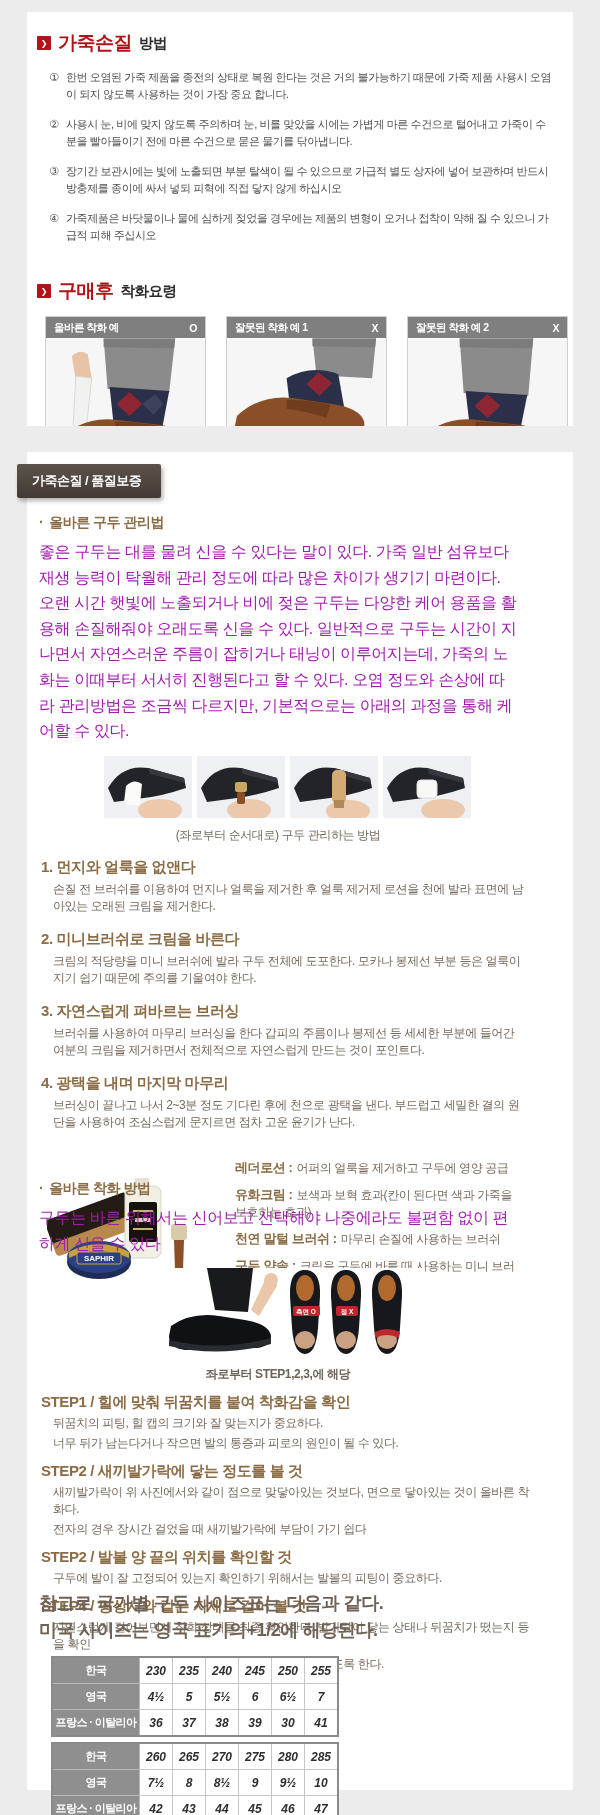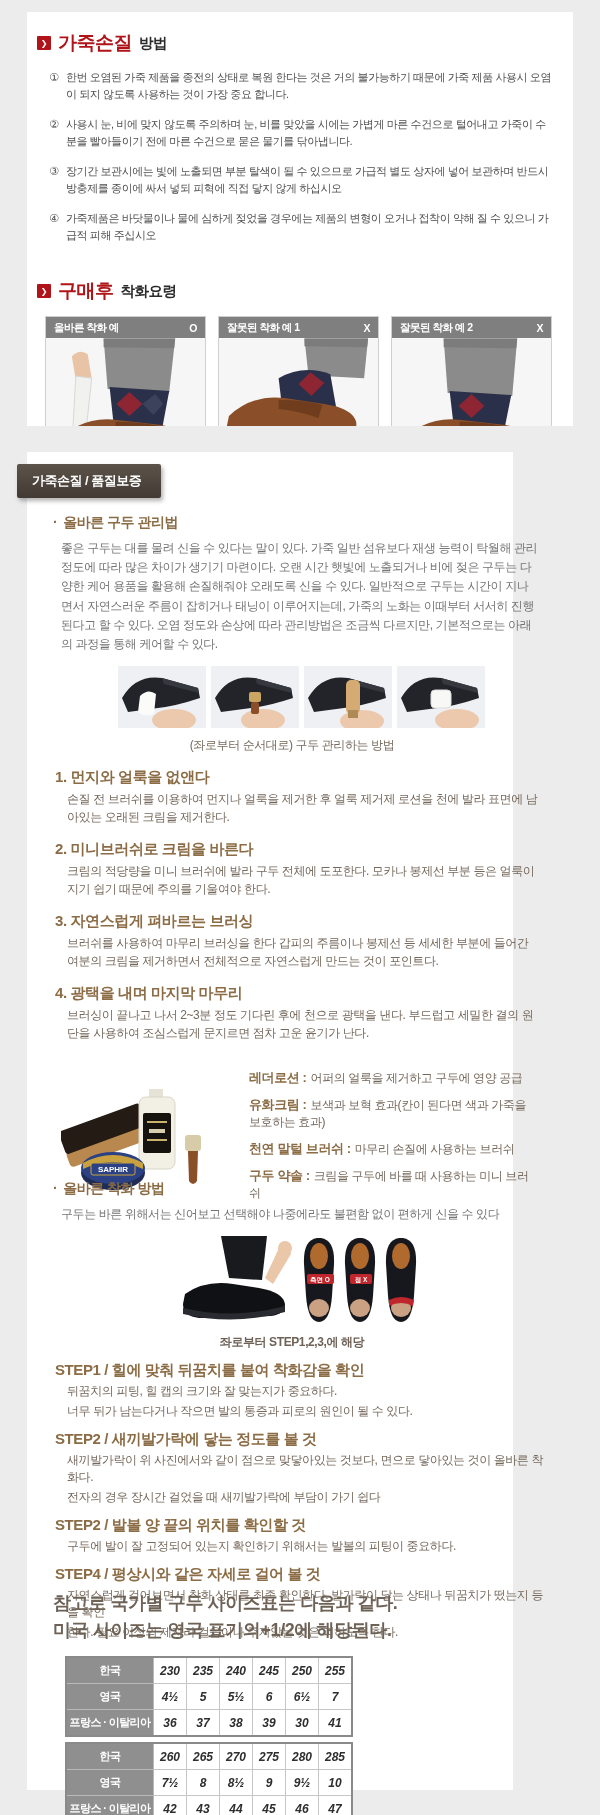--- a/index.html
+++ b/index.html
@@ -1,50 +1,50 @@
 <!DOCTYPE html>
 <html><head>
 <meta charset="utf-8">
 <style>
   html,body { margin:0; padding:0; background:#ececec; }
   body { font-family:"Liberation Sans","DejaVu Sans",sans-serif; }
   #page { position:relative; width:600px; height:1815px; background:#ececec; overflow:hidden; }
   .card { position:absolute; background:#ffffff; }
   #card1 { left:27px; top:12px; width:546px; height:414px; overflow:hidden; }
-  #card2 { left:27px; top:452px; width:486px; height:1338px; overflow:visible; }
+  #card2 { left:27px; top:452px; width:546px; height:1338px; overflow:visible; }
 
   
   .section-title { display:flex; align-items:center; gap:7px; margin:18px 0 0 10px; }
   .sq-bullet { width:14px; height:14px; background:#b01418; color:#fff; font-size:8px;
                display:flex; align-items:center; justify-content:center; font-weight:bold; border-radius:1px; }
   .t-red { color:#b01418; font-weight:bold; font-size:19px; letter-spacing:-0.5px; }
   .t-black { color:#2b2b2b; font-weight:bold; font-size:14.5px; letter-spacing:-0.5px; }
 
   .notice-item { display:flex; margin:13px 0 0 22px; width:506px; color:#4e4e4e; font-size:11px; line-height:1.55; letter-spacing:-0.4px; }
   .notice-num { flex:0 0 17px; color:#4e4e4e; }
   #fit-title { margin-top:34px; }
 
-  .panels { display:flex; gap:12px; margin:12px 0 0 18px; }
+  .panels { display:flex; gap:20px; margin:12px 0 0 18px; }
   .panel { width:161px; border:1px solid #cfcfcf; background:#fff; box-sizing:border-box; }
   .panel-header { height:21px; background:#7f7f7f; color:#fff; display:flex; justify-content:space-between;
                   align-items:center; padding:0 8px; font-size:10.5px; font-weight:bold; letter-spacing:-0.5px; }
   .panel-photo { display:block; width:100%; height:124px; }
 
   
   .tab { position:absolute; left:-10px; top:12px; background:linear-gradient(#5c534a,#423a33); color:#fff;
          font-size:13px; font-weight:bold; padding:8px 20px 8px 15px; border-radius:2px;
          box-shadow:2px 3px 4px rgba(0,0,0,0.3); letter-spacing:-0.5px; }
-  .block { position:absolute; left:26px; width:492px; }
+  .block { position:absolute; left:12px; width:492px; }
   #block-care { top:62px; }
   #block-wear { top:728px; }
   #block-size { top:1138px; }
 
   .sub-heading { color:#8b6c45; font-weight:bold; font-size:14px; letter-spacing:-0.5px; }
   .sub-heading .dot { margin-right:6px; }
-  .intro { margin:7px 0 0 8px; width:478px; color:#737373; font-size:12px; line-height:1.6; letter-spacing:-0.4px; }
+  .intro { margin:7px 0 0 0; width:478px; color:#a21caf; font-size:16px; line-height:1.6; letter-spacing:-0.4px; }
   .care-strip { display:flex; gap:5px; margin:12px 0 0 65px; }
   .care-photo { width:88px; height:62px; display:block; }
   .caption { margin-top:9px; width:478px; text-align:center; color:#75685c; font-size:12px; letter-spacing:-0.4px; }
 
   .step { margin-top:14px; }
   .step-title { color:#8b6c45; font-weight:bold; font-size:15px; margin-left:2px; letter-spacing:-0.4px; }
   .step-desc { margin:4px 0 0 14px; width:472px; color:#75685c; font-size:12px; line-height:1.46; letter-spacing:-0.4px; }
 
   .products { display:flex; align-items:center; gap:26px; margin:18px 0 0 8px; }
   .kit-photo { width:150px; height:118px; flex:0 0 auto; display:block; }

